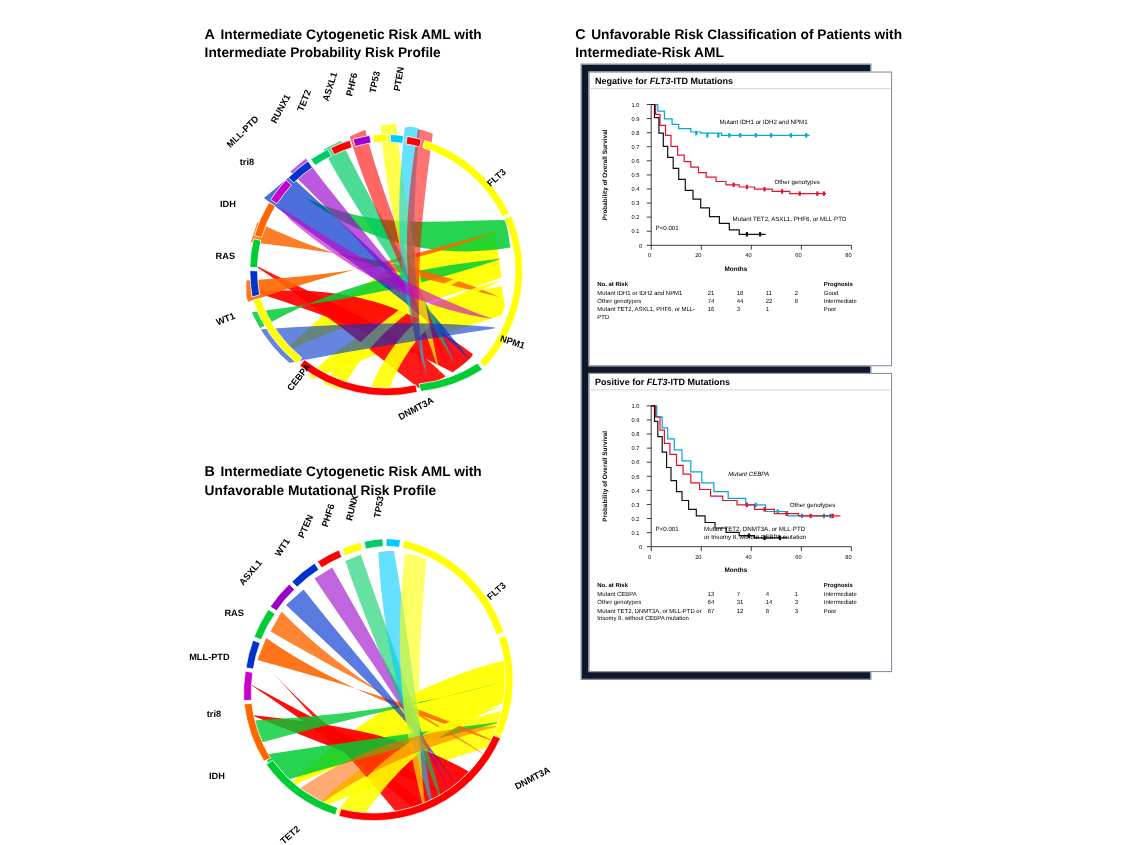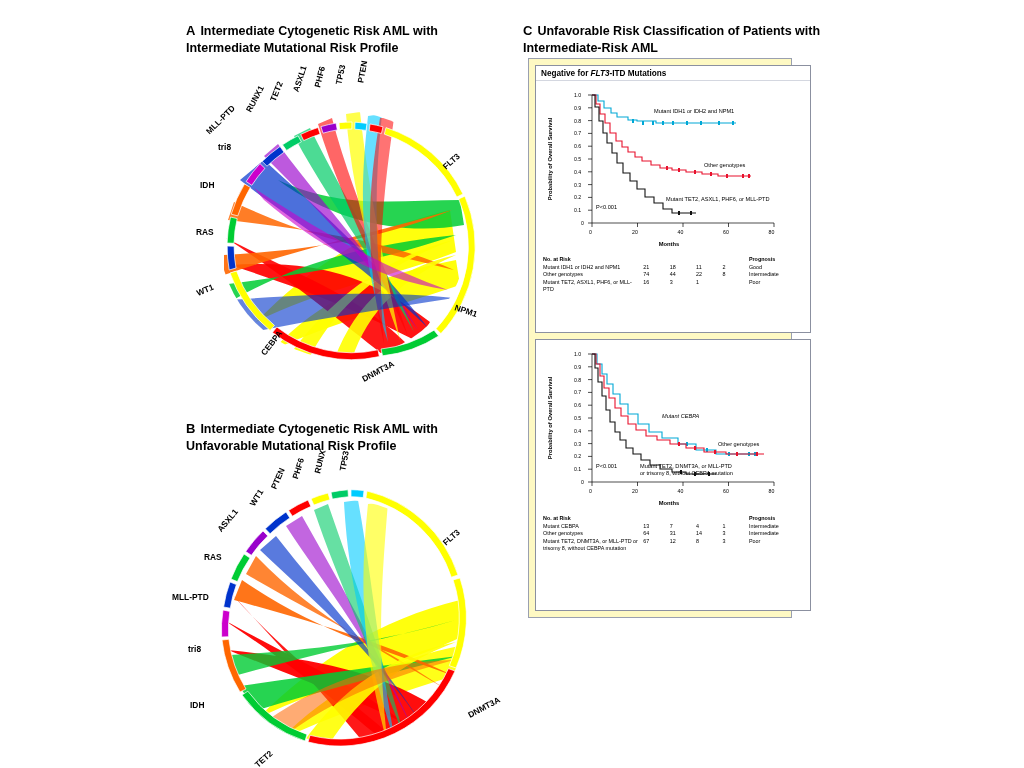--- a/index.html
+++ b/index.html
@@ -51,21 +51,21 @@
   }
 
   
   #panelC {
     position: absolute;
     left: 528px;
     top: 58px;
     width: 264px;
     height: 560px;
     border: 1px solid #9aa0b0;
-    background: #fef9c3;
+    background: #0f172a;
     box-sizing: border-box;
   }
   .km-block {
     position: absolute;
     left: 6px;
     width: 276px;
     border: 1px solid #8b90a0;
     background: #ffffff;
     box-sizing: border-box;
   }
@@ -122,21 +122,21 @@
   .risk-table .num { text-align: left; }
   .risk-wrap { padding: 2px 5px 3px 5px; }
   .ital { font-style: italic; }
 </style>
 </head>
 <body>
 
 <div class="figure">
 
   <div class="panel-title" id="titleA">
-    <span class="panel-letter">A</span><span>Intermediate Cytogenetic Risk AML with Intermediate Mutational Risk Profile</span>
+    <span class="panel-letter">A</span><span>Intermediate Cytogenetic Risk AML with Intermediate Probability Risk Profile</span>
   </div>
 
   <div class="chord-wrap" id="chordA">
     <svg width="350" height="350" viewBox="0 0 350 350">
       <defs>
         <clipPath id="clipA">
             <circle cx="175" cy="175" r="124"></circle>
           </clipPath>
       </defs>
 
@@ -409,20 +409,23 @@
               <td class="num">1</td>
               <td class="num"></td>
               <td>Poor</td>
             </tr>
           </tbody>
         </table>
       </div>
     </div>
 
     <div class="km-block" id="kmBottom">
+      <div class="km-head">
+        Positive for <i>FLT3</i>-ITD Mutations
+      </div>
       <div class="km-plot">
         <svg width="274" height="172" viewBox="0 0 274 172">
           <g stroke="#000" stroke-width="0.7" fill="none">
             <line x1="56" y1="14" x2="56" y2="142"></line>
             <line x1="56" y1="142" x2="238" y2="142"></line>
           </g>
           <g>
             <line x1="52" y1="14" x2="56" y2="14" stroke="#000" stroke-width="0.7"></line>
             <text class="axis-text" x="38" y="16">1.0</text>
             <line x1="52" y1="26.8" x2="56" y2="26.8" stroke="#000" stroke-width="0.7"></line>

